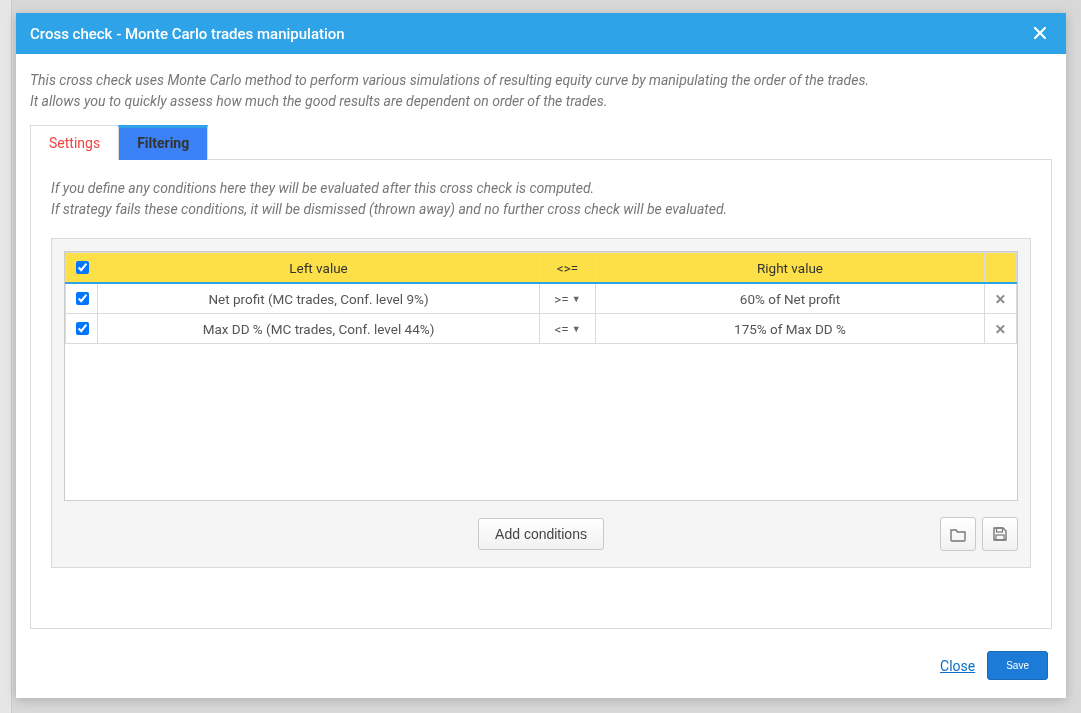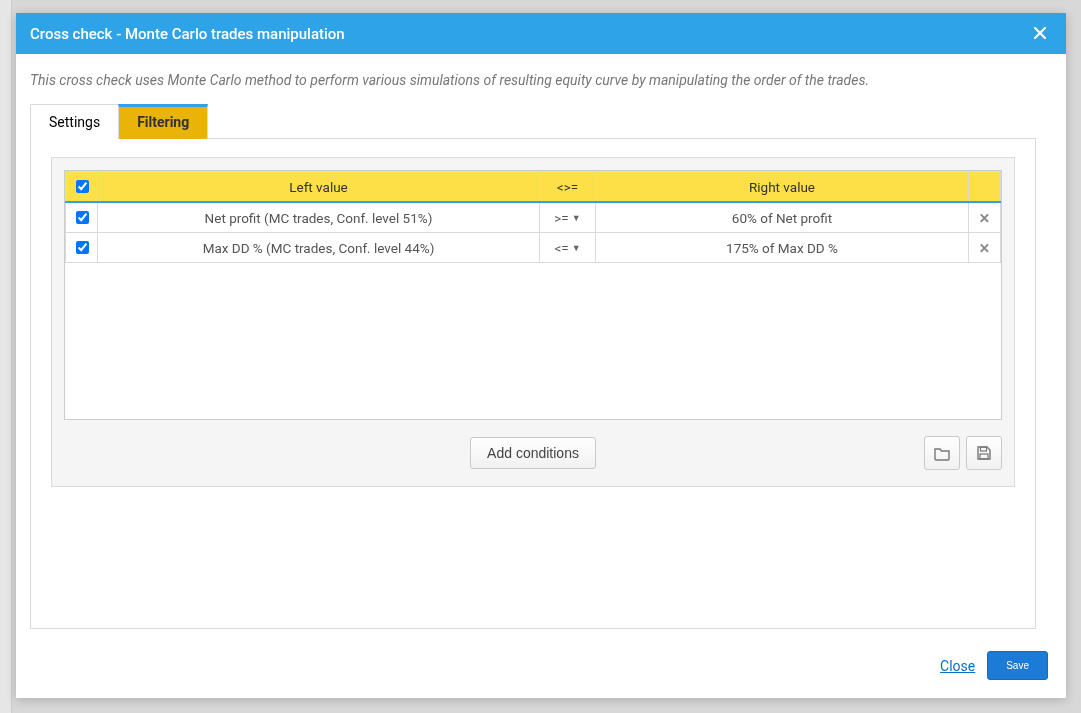--- a/index.html
+++ b/index.html
@@ -34,21 +34,21 @@
     font-weight: 500;
   }
   .modal-header .title { flex: 1; }
   .close-x {
     font-size: 20px;
     cursor: pointer;
     padding: 0 4px;
     line-height: 1;
   }
   .modal-body {
-    padding: 16px 30px 10px 14px;
+    padding: 16px 14px 10px 14px;
     flex: 1;
     display: flex;
     flex-direction: column;
   }
   .desc {
     color: #777;
     font-style: italic;
     line-height: 1.5;
     font-size: 14px;
     margin-bottom: 12px;
@@ -56,33 +56,33 @@
   .tabs {
     display: flex;
     position: relative;
     z-index: 2;
   }
   .tab {
     padding: 9px 18px;
     border: 1px solid #d7dbde;
     border-bottom: none;
     background: #fff;
-    color: #000000;
+    color: #ef4444;
     cursor: pointer;
     font-size: 14px;
     position: relative;
     top: 1px;
     margin-right: -1px;
   }
   .tab.active {
     font-weight: 700;
     color: #333;
     border-top: 3px solid #2ea3e8;
     padding-top: 7px;
-    background: #eab308;
+    background: #3b82f6;
     z-index: 3;
   }
   .tab.inactive {
     background: #fff;
     border-top: 1px solid #d7dbde;
   }
   .tab-panel {
     border: 1px solid #d7dbde;
     padding: 18px 20px 18px 20px;
     flex: 1;
@@ -230,29 +230,34 @@
       <svg width="16" height="16" viewBox="0 0 16 16">
           <path d="M3 3 L13 13 M13 3 L3 13" stroke="#fff" stroke-width="2.2" stroke-linecap="round" fill="none"></path>
         </svg>
     </span>
   </div>
 
   <div class="modal-body">
 
     <div class="desc">
       <div>This cross check uses Monte Carlo method to perform various simulations of resulting equity curve by manipulating the order of the trades.</div>
+      <div>It allows you to quickly assess how much the good results are dependent on order of the trades.</div>
     </div>
 
     <div class="tabs">
       <div class="tab inactive">Settings</div>
       <div class="tab active">Filtering</div>
     </div>
 
     <div class="tab-panel">
 
+      <div class="panel-desc">
+        <div>If you define any conditions here they will be evaluated after this cross check is computed.</div>
+        <div>If strategy fails these conditions, it will be dismissed (thrown away) and no further cross check will be evaluated.</div>
+      </div>
 
       <div class="conditions-box">
 
         <div class="table-wrap">
           <table class="cond">
             <colgroup>
               <col class="col-check">
                 <col class="col-left">
                 <col class="col-op">
                 <col class="col-right">
@@ -265,21 +270,21 @@
                 </th>
                 <th>Left value</th>
                 <th>&lt;&gt;=</th>
                 <th>Right value</th>
                 <th></th>
               </tr>
             </thead>
             <tbody>
               <tr>
                 <td><input type="checkbox" checked="" style=""></td>
-                <td>Net profit (MC trades, Conf. level 51%)</td>
+                <td>Net profit (MC trades, Conf. level 9%)</td>
                 <td>
                   <span class="op-cell">
                     <span>&gt;=</span>
                     <span class="op-caret">▼</span>
                   </span>
                 </td>
                 <td>60% of Net profit</td>
                 <td><span class="del-x">✕</span></td>
               </tr>
               <tr>

